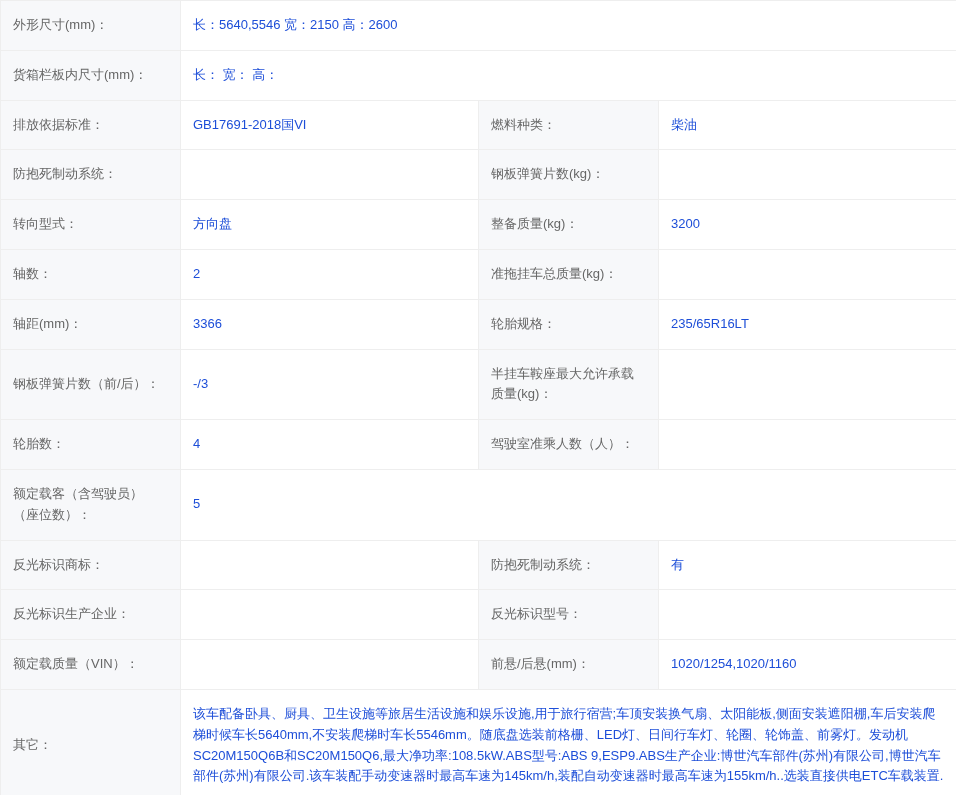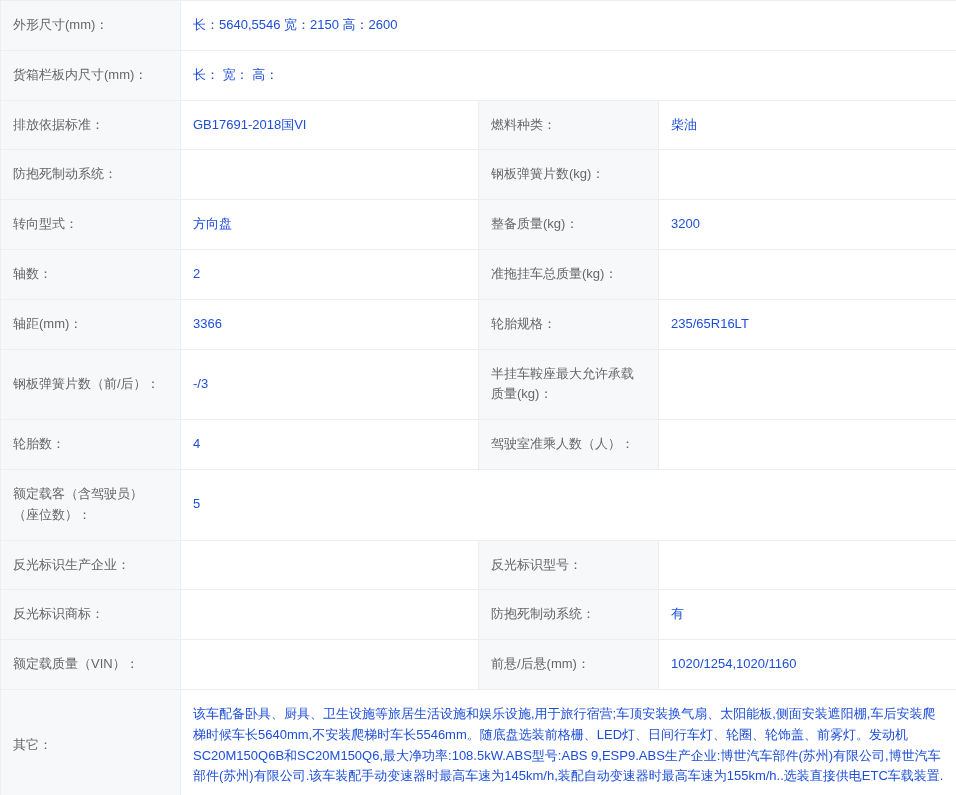--- a/index.html
+++ b/index.html
@@ -93,30 +93,30 @@
       <td class="label">轮胎数：</td>
       <td class="value">4</td>
       <td class="label">驾驶室准乘人数（人）：</td>
       <td class="value"></td>
     </tr>
     <tr>
       <td class="label">额定载客（含驾驶员）（座位数）：</td>
       <td class="value" colspan="3">5</td>
     </tr>
     <tr>
+      <td class="label">反光标识商标：</td>
+      <td class="value"></td>
+      <td class="label">防抱死制动系统：</td>
+      <td class="value">有</td>
+    </tr>
+    <tr>
       <td class="label">反光标识生产企业：</td>
       <td class="value"></td>
       <td class="label">反光标识型号：</td>
       <td class="value"></td>
-    </tr>
-    <tr>
-      <td class="label">反光标识商标：</td>
-      <td class="value"></td>
-      <td class="label">防抱死制动系统：</td>
-      <td class="value">有</td>
     </tr>
     <tr>
       <td class="label">额定载质量（VIN）：</td>
       <td class="value"></td>
       <td class="label">前悬/后悬(mm)：</td>
       <td class="value">1020/1254,1020/1160</td>
     </tr>
     <tr>
       <td class="label">其它：</td>
       <td class="value" colspan="3">该车配备卧具、厨具、卫生设施等旅居生活设施和娱乐设施,用于旅行宿营;车顶安装换气扇、太阳能板,侧面安装遮阳棚,车后安装爬梯时候车长5640mm,不安装爬梯时车长5546mm。随底盘选装前格栅、LED灯、日间行车灯、轮圈、轮饰盖、前雾灯。发动机SC20M150Q6B和SC20M150Q6,最大净功率:108.5kW.ABS型号:ABS 9,ESP9.ABS生产企业:博世汽车部件(苏州)有限公司,博世汽车部件(苏州)有限公司.该车装配手动变速器时最高车速为145km/h,装配自动变速器时最高车速为155km/h..选装直接供电ETC车载装置.</td>

